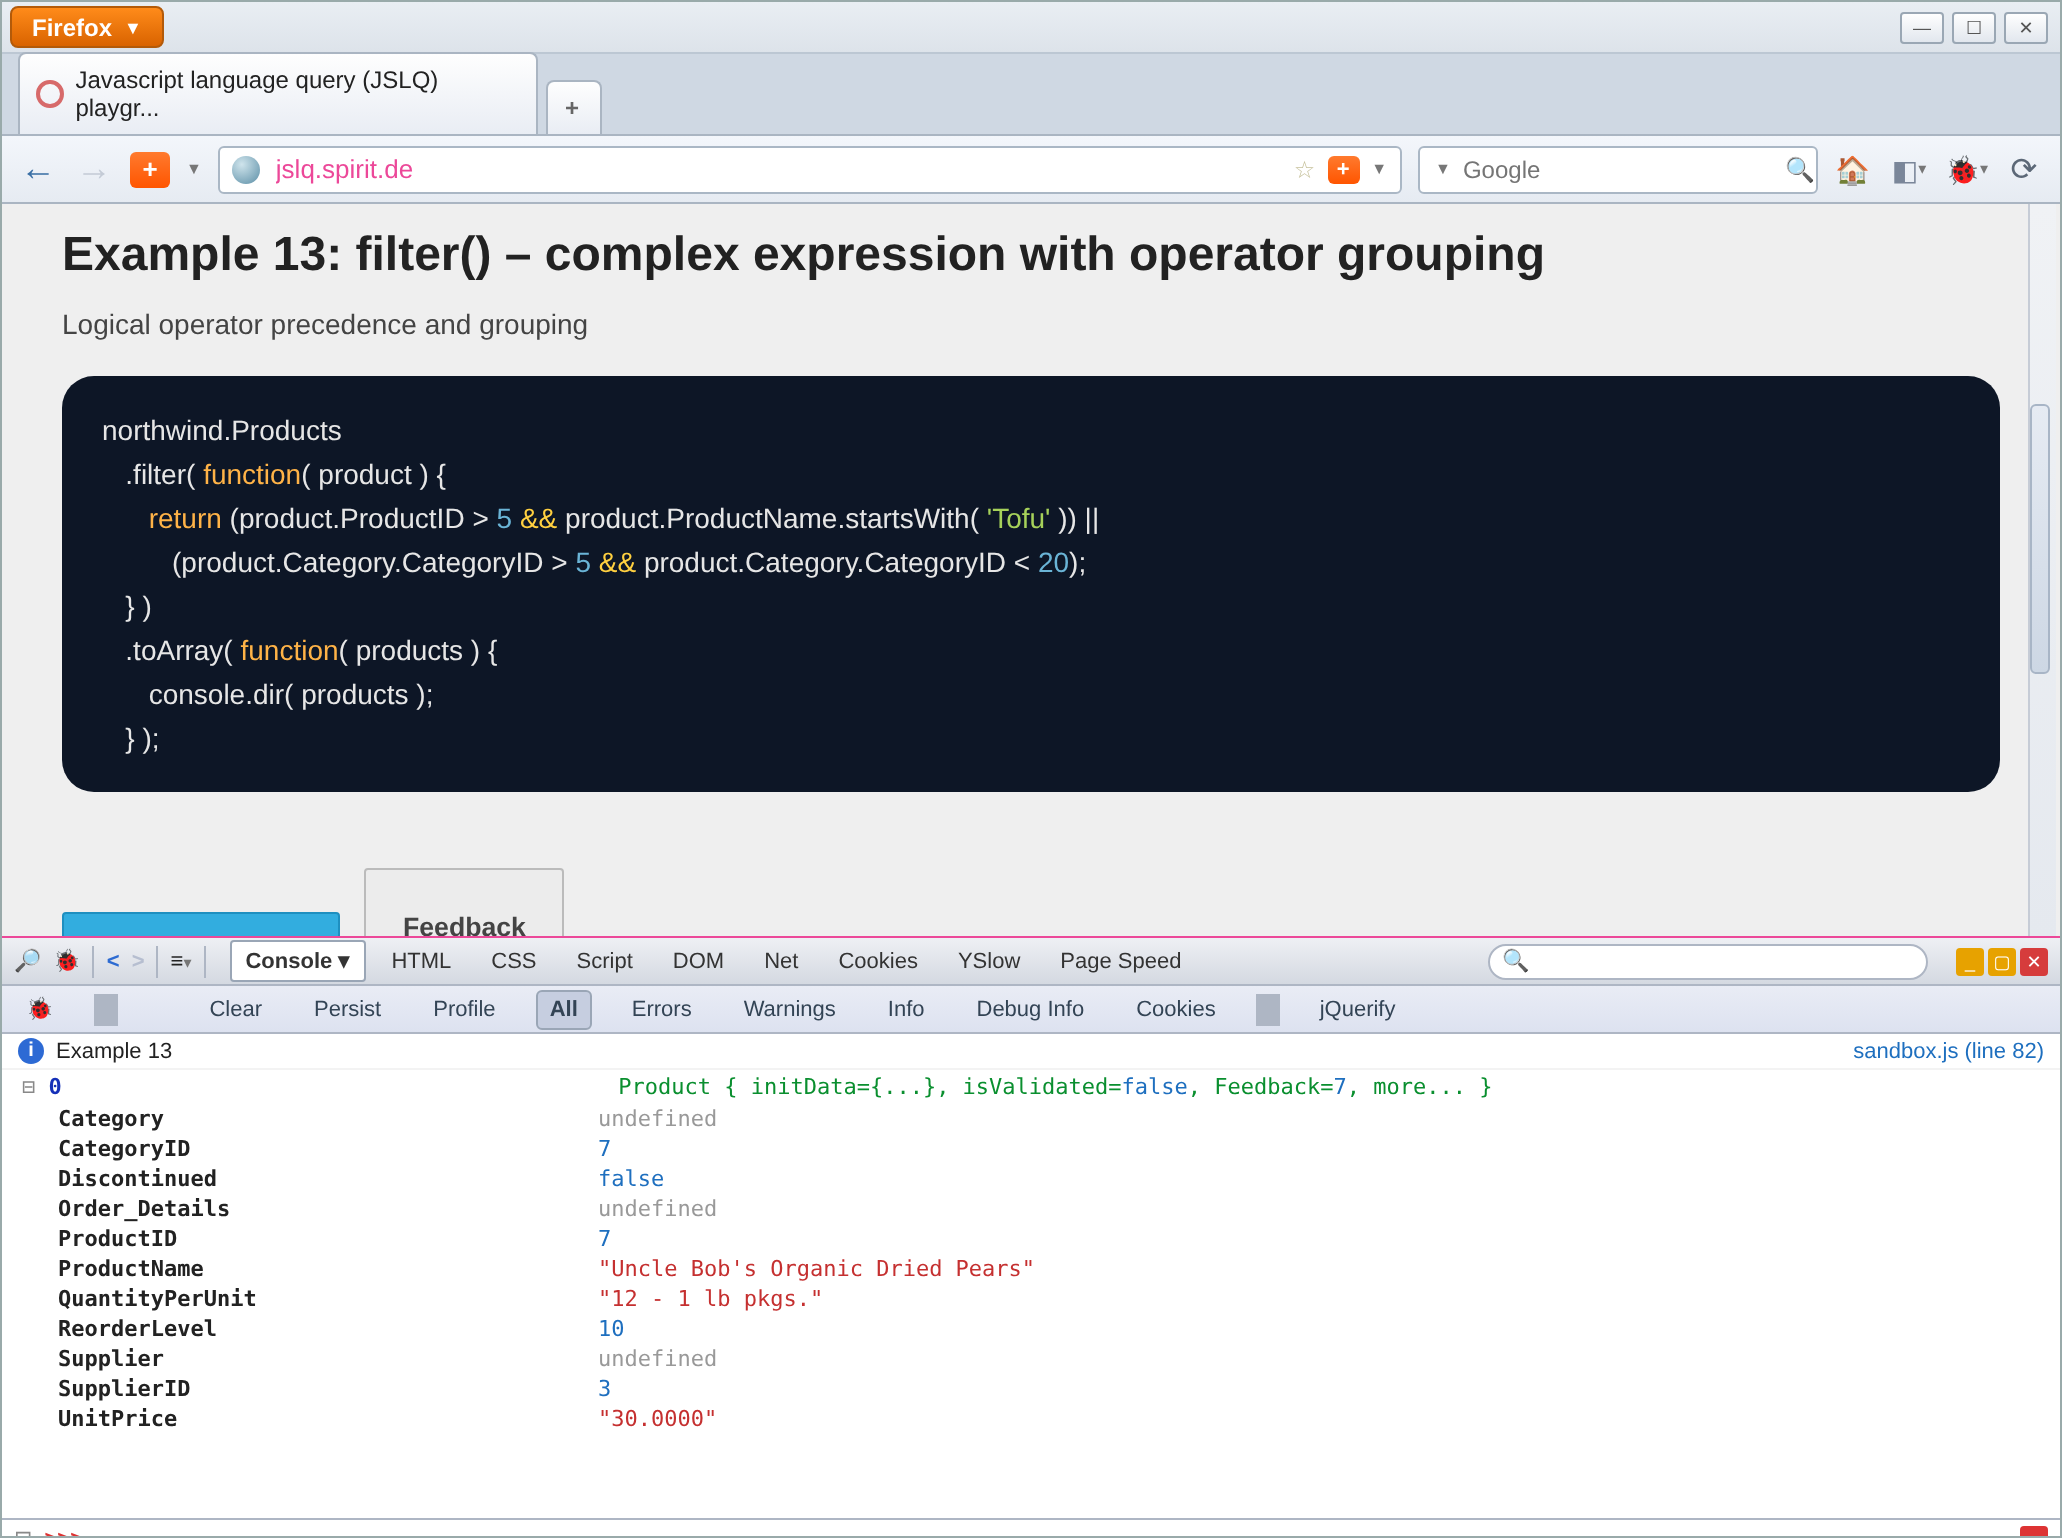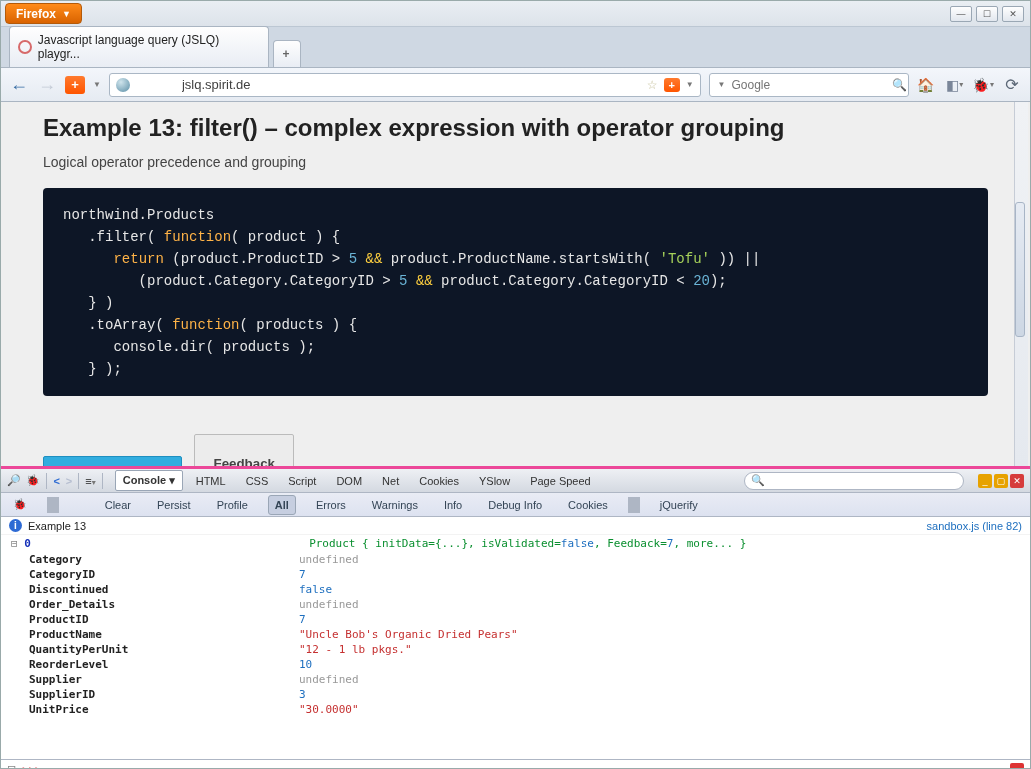--- a/index.html
+++ b/index.html
@@ -12,31 +12,31 @@
   .win-controls { display:flex; gap:4px; margin-right:6px;}
   .win-controls span { width:22px; height:16px; border:1px solid #9aa7b4; border-radius:2px; display:flex; align-items:center; justify-content:center; background:linear-gradient(#fefefe,#e2e7ee); font-size:9px; color:#555; cursor:pointer;}
   .tabbar { display:flex; align-items:flex-end; height:41px; background:#cfd8e3; border-bottom:1px solid #aab5c2; padding-left:8px; gap:4px;}
   .tab { display:flex; align-items:center; gap:6px; padding:6px 10px 6px 8px; background:linear-gradient(#fefefe,#e9edf4); border:1px solid #aab5c2; border-bottom:none; border-radius:4px 4px 0 0; max-width:260px; cursor:pointer;}
   .tab .fav { width:14px; height:14px; border-radius:50%; border:2px solid #d76a6a; }
   .tab.new { width:28px; justify-content:center; font-weight:bold; color:#666;}
   .toolbar { display:flex; align-items:center; height:34px; background:linear-gradient(#f3f6fb,#e6ebf2); border-bottom:1px solid #aab5c2; padding:0 8px; gap:8px;}
   .tbtn { display:flex; align-items:center; justify-content:center; min-width:20px; height:20px; color:#6080b0; cursor:pointer; font-size:14px;}
   .addr { flex:1; height:24px; border:1px solid #aab7c5; border-radius:3px; background:#fff; display:flex; align-items:center; padding:0 6px; gap:6px;}
   .addr .globe { width:14px; height:14px; border-radius:50%; background:radial-gradient(circle at 35% 30%, #cfe4ec, #5b8ea6); }
-  .addr input { border:none; outline:none; flex:1; font-size:13px; color:#404040;margin-left:44px;}
+  .addr input { border:none; outline:none; flex:1; font-size:13px; color:#ec4899;}
   .searchbox { width:200px; height:24px; border:1px solid #aab7c5; border-radius:3px; background:#fff; display:flex; align-items:center; padding:0 4px; gap:4px;}
   .searchbox input { border:none; outline:none; flex:1; font-size:12px; color:#888;}
   .pill { width:20px; height:18px; background:linear-gradient(#ff7a2e,#ff5500); border-radius:3px; display:flex; align-items:center; justify-content:center; color:#fff; font-weight:bold; font-size:13px;}
   .smalltri { font-size:8px; color:#777;}
-  .content { height:367px; overflow:auto; padding:10px 42px; border-bottom:3px solid #ec4899; position:relative;}
+  .content { height:367px; overflow:auto; padding:10px 30px; border-bottom:1px solid #ec4899; position:relative;}
   .content .vscroll { position:absolute; right:2px; top:0; bottom:0; width:14px; background:linear-gradient(#f0f2f5,#e5e9ef); border-left:1px solid #c6ccd6;}
   .content .vthumb { position:absolute; right:3px; width:10px; top:100px; height:135px; background:linear-gradient(#e6ebf3,#cdd7e4); border:1px solid #a8b5c6; border-radius:3px;}
   h2.title { font-size:24px; font-weight:700; margin:2px 0 12px 0; color:#222;}
   .subtitle { font-size:14px; color:#444; margin-bottom:18px;}
-  .code { background:#0d1626; color:#e6e6e6; font-family:Liberation Mono, monospace; font-size:14px; line-height:22px; padding:16px 20px; border-radius:4px; white-space:pre;}
+  .code { background:#0d1626; color:#e6e6e6; font-family:Liberation Sans, sans-serif; font-size:14px; line-height:22px; padding:16px 20px; border-radius:16px; white-space:pre;}
   .code .kw { color:#ffb347;}
   .code .num { color:#6ab4d6;}
   .code .str { color:#a6d15a;}
   .code .sym { color:#ffd040;}
   .btn-row { margin-top:18px; display:flex; gap:12px;}
   .btn { padding:10px 18px; font-weight:bold; border:1px solid #bbb; border-radius:2px; cursor:pointer;}
   .btn.primary { background:#32addf; color:#fff; border-color:#1e8fc0;margin-top:42px;}
   .btn.secondary { background:#ececec; color:#444;margin-top:20px;}
   
   .devtools { height:310px; display:flex; flex-direction:column; font-size:11px;}

